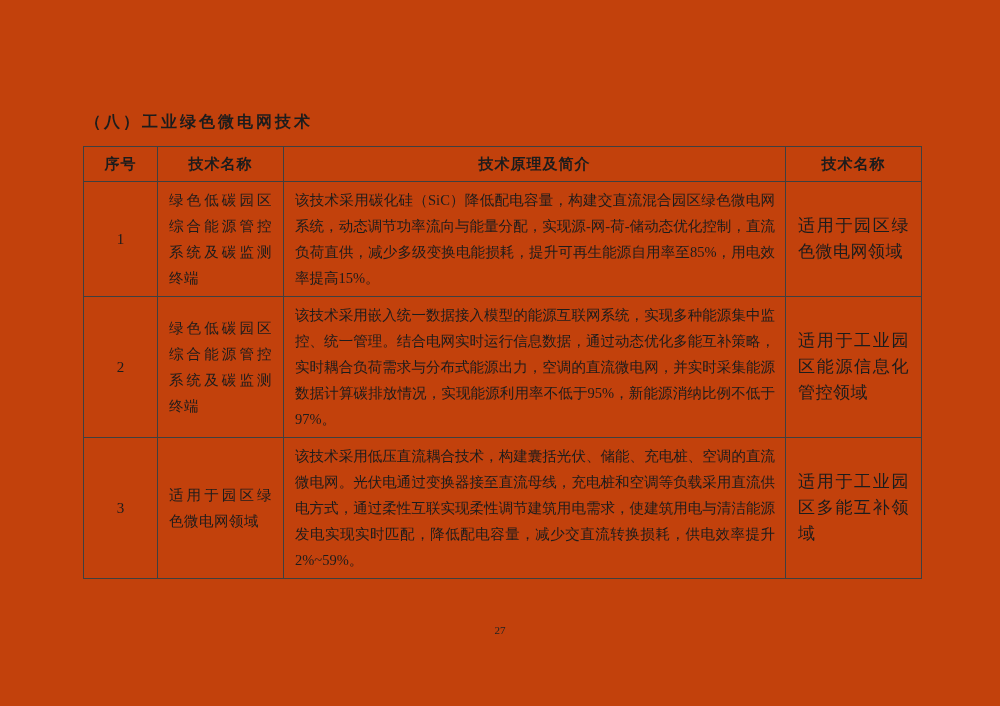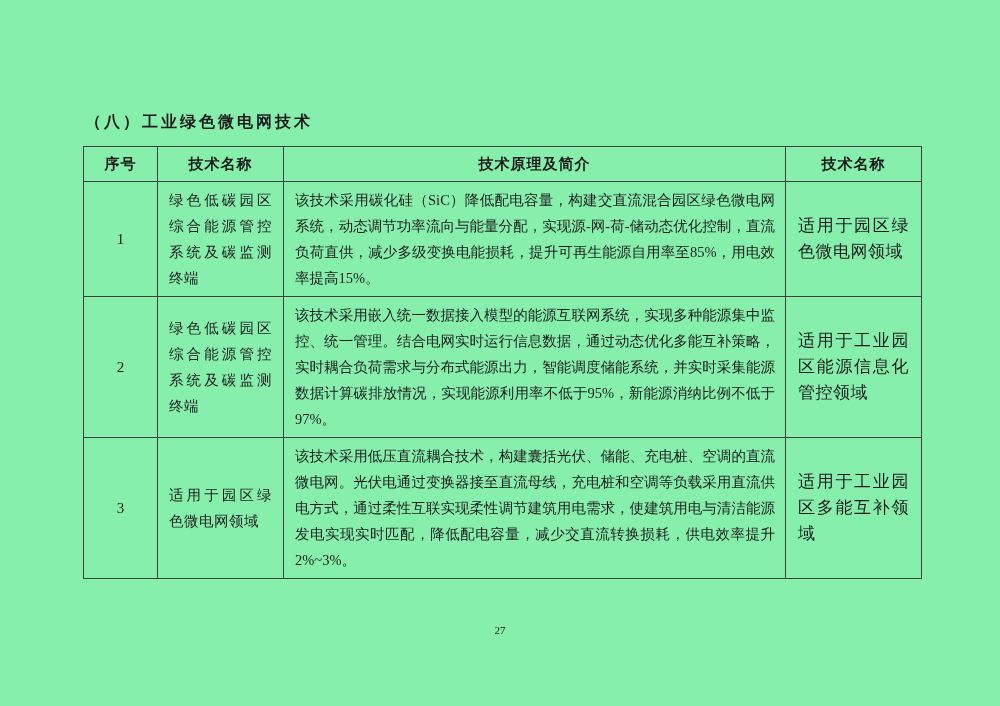--- a/index.html
+++ b/index.html
@@ -4,21 +4,21 @@
 <style>
   html, body {
     margin: 0;
     padding: 0;
     background: #ffffff;
   }
   .page {
     position: relative;
     width: 1000px;
     height: 706px;
-    background: #86efac;
+    background: #c2410c;
     font-family: "Liberation Serif", "DejaVu Serif", serif;
     color: #1c1c1c;
     overflow: hidden;
   }
   .heading {
     position: absolute;
     left: 85px;
     top: 112px;
     font-size: 16px;
     font-weight: 700;
@@ -112,27 +112,27 @@
     <tbody>
       <tr class="row-1">
         <td class="cell-no">1</td>
         <td class="cell-name">绿色低碳园区综合能源管控系统及碳监测终端</td>
         <td class="cell-principle">该技术采用碳化硅（SiC）降低配电容量，构建交直流混合园区绿色微电网系统，动态调节功率流向与能量分配，实现源-网-荷-储动态优化控制，直流负荷直供，减少多级变换电能损耗，提升可再生能源自用率至85%，用电效率提高15%。</td>
         <td class="cell-scope">适用于园区绿色微电网领域</td>
       </tr>
       <tr class="row-2">
         <td class="cell-no">2</td>
         <td class="cell-name">绿色低碳园区综合能源管控系统及碳监测终端</td>
-        <td class="cell-principle">该技术采用嵌入统一数据接入模型的能源互联网系统，实现多种能源集中监控、统一管理。结合电网实时运行信息数据，通过动态优化多能互补策略，实时耦合负荷需求与分布式能源出力，智能调度储能系统，并实时采集能源数据计算碳排放情况，实现能源利用率不低于95%，新能源消纳比例不低于97%。</td>
+        <td class="cell-principle">该技术采用嵌入统一数据接入模型的能源互联网系统，实现多种能源集中监控、统一管理。结合电网实时运行信息数据，通过动态优化多能互补策略，实时耦合负荷需求与分布式能源出力，空调的直流微电网，并实时采集能源数据计算碳排放情况，实现能源利用率不低于95%，新能源消纳比例不低于97%。</td>
         <td class="cell-scope">适用于工业园区能源信息化管控领域</td>
       </tr>
       <tr class="row-3">
         <td class="cell-no">3</td>
         <td class="cell-name">适用于园区绿色微电网领域</td>
-        <td class="cell-principle">该技术采用低压直流耦合技术，构建囊括光伏、储能、充电桩、空调的直流微电网。光伏电通过变换器接至直流母线，充电桩和空调等负载采用直流供电方式，通过柔性互联实现柔性调节建筑用电需求，使建筑用电与清洁能源发电实现实时匹配，降低配电容量，减少交直流转换损耗，供电效率提升2%~3%。</td>
+        <td class="cell-principle">该技术采用低压直流耦合技术，构建囊括光伏、储能、充电桩、空调的直流微电网。光伏电通过变换器接至直流母线，充电桩和空调等负载采用直流供电方式，通过柔性互联实现柔性调节建筑用电需求，使建筑用电与清洁能源发电实现实时匹配，降低配电容量，减少交直流转换损耗，供电效率提升2%~59%。</td>
         <td class="cell-scope">适用于工业园区多能互补领域</td>
       </tr>
     </tbody>
   </table>
 
   <div class="page-number">27</div>
 
 </div>
 
 </body></html>

